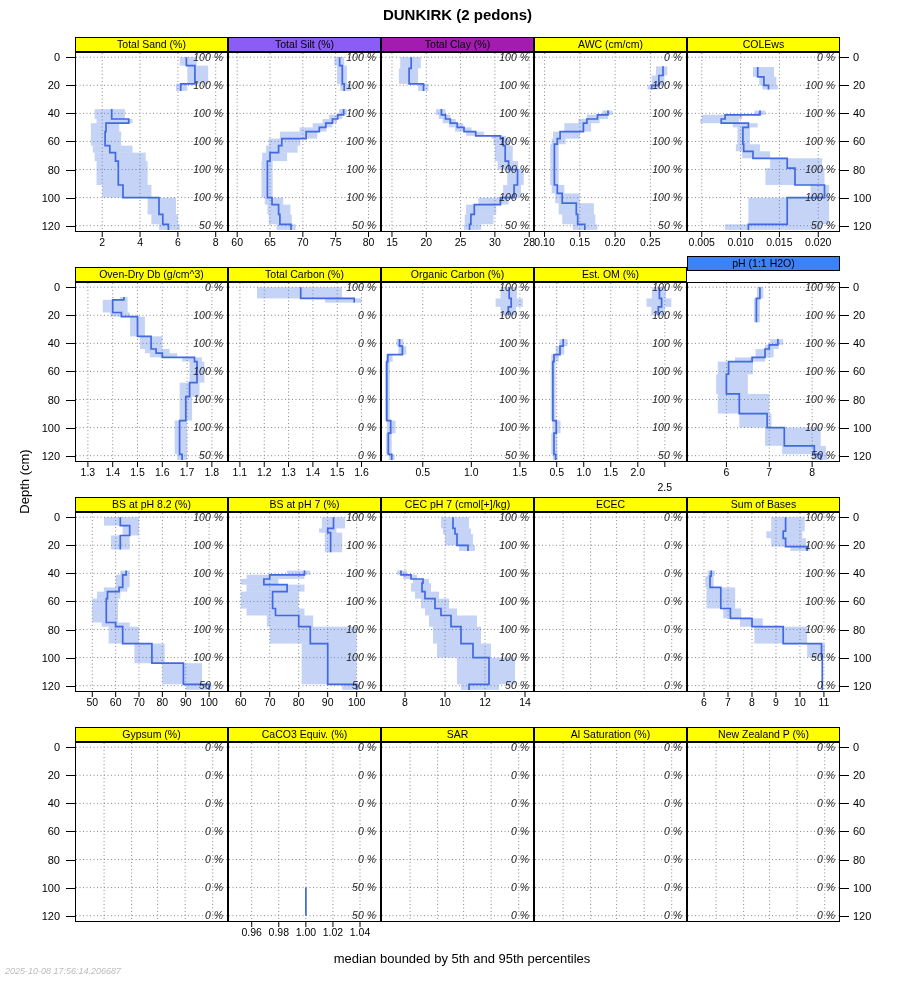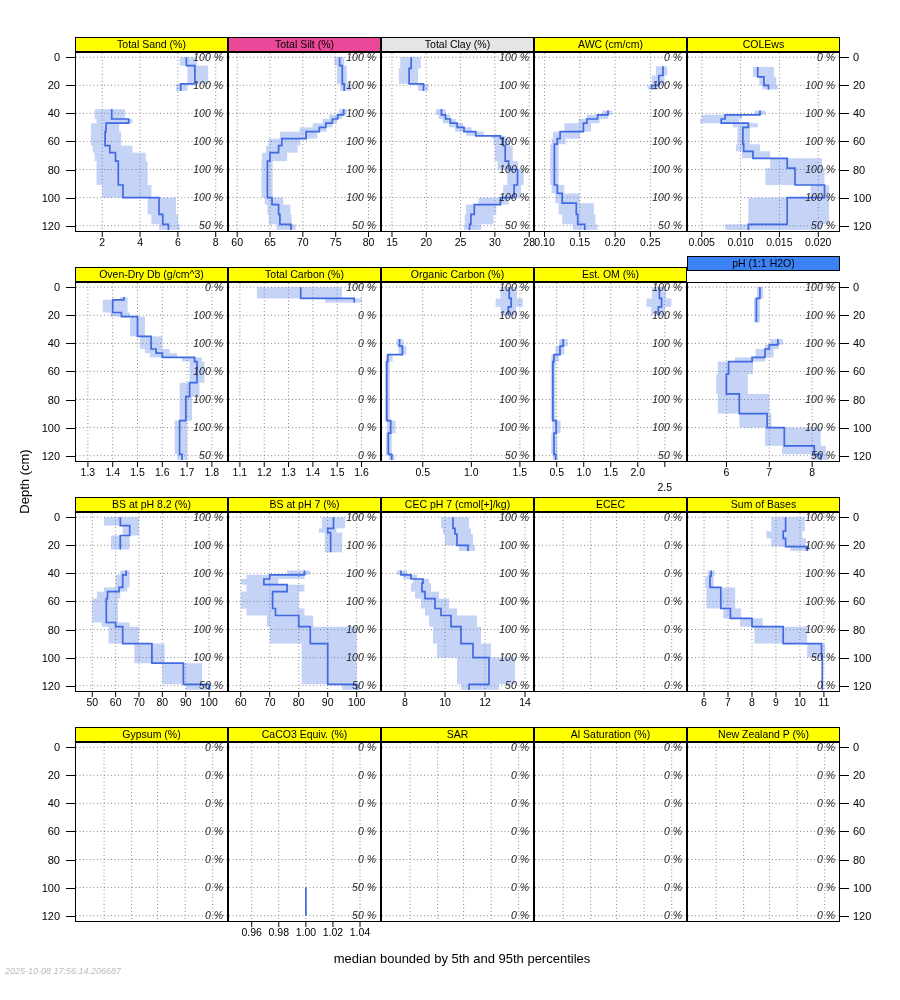--- a/index.html
+++ b/index.html
@@ -18,20 +18,21 @@
   .dlab{position:absolute;width:44px;font-size:11px;height:12px;line-height:12px;}
   .dlab.left{text-align:right;}
   .dlab.right{text-align:left;}
   .tick{position:absolute;height:1px;width:9px;background:#000;}
   .pct{font-size:10.5px;font-style:italic;fill:#222;}
 </style>
 </head>
 <body>
 
 <div id="fig">
+  <div class="title">DUNKIRK (2 pedons)</div>
   <div class="ylab">Depth (cm)</div>
   <div id="panel-grid">
       <div class="strip" style="left: 75px; top: 37px; background: rgb(255, 255, 0); border-color: rgb(0, 0, 0);">Total Sand (%)</div>
       <svg class="panelsvg" width="153" height="190" style="left: 75px; top: 52px;">
         <rect x="0.5" y="0.5" width="152" height="179" fill="#ffffff" stroke="#000000" stroke-width="1"></rect>
         <line x1="1" x2="152" y1="5.2" y2="5.2" stroke="#8a8a8a" stroke-width="1" stroke-dasharray="1 2.5"></line>
         <line x1="1" x2="152" y1="33.28" y2="33.28" stroke="#8a8a8a" stroke-width="1" stroke-dasharray="1 2.5"></line>
         <line x1="1" x2="152" y1="61.36" y2="61.36" stroke="#8a8a8a" stroke-width="1" stroke-dasharray="1 2.5"></line>
         <line x1="1" x2="152" y1="89.44" y2="89.44" stroke="#8a8a8a" stroke-width="1" stroke-dasharray="1 2.5"></line>
         <line x1="1" x2="152" y1="117.52" y2="117.52" stroke="#8a8a8a" stroke-width="1" stroke-dasharray="1 2.5"></line>
@@ -66,21 +67,21 @@
         <text x="148" y="177.17999999999998" text-anchor="end" class="pct">50 %</text>
         <line x1="27.2336217552534" x2="27.2336217552534" y1="180" y2="185" stroke="#000000" stroke-width="1"></line>
         <line x1="65.05809641532757" x2="65.05809641532757" y1="180" y2="185" stroke="#000000" stroke-width="1"></line>
         <line x1="102.88257107540171" x2="102.88257107540171" y1="180" y2="185" stroke="#000000" stroke-width="1"></line>
         <line x1="140.7070457354759" x2="140.7070457354759" y1="180" y2="185" stroke="#000000" stroke-width="1"></line>
       </svg>
       <div class="xlab" style="left: 84.2336px; top: 236px;">2</div>
       <div class="xlab" style="left: 122.058px; top: 236px;">4</div>
       <div class="xlab" style="left: 159.883px; top: 236px;">6</div>
       <div class="xlab" style="left: 197.707px; top: 236px;">8</div>
-      <div class="strip" style="left: 228px; top: 37px; background: #ec4899; border-color: rgb(0, 0, 0);">Total Silt (%)</div>
+      <div class="strip" style="left: 228px; top: 37px; background: #8b5cf6; border-color: rgb(0, 0, 0);">Total Silt (%)</div>
       <svg class="panelsvg" width="153" height="190" style="left: 228px; top: 52px;">
         <rect x="0.5" y="0.5" width="152" height="179" fill="#ffffff" stroke="#000000" stroke-width="1"></rect>
         <line x1="1" x2="152" y1="5.2" y2="5.2" stroke="#8a8a8a" stroke-width="1" stroke-dasharray="1 2.5"></line>
         <line x1="1" x2="152" y1="33.28" y2="33.28" stroke="#8a8a8a" stroke-width="1" stroke-dasharray="1 2.5"></line>
         <line x1="1" x2="152" y1="61.36" y2="61.36" stroke="#8a8a8a" stroke-width="1" stroke-dasharray="1 2.5"></line>
         <line x1="1" x2="152" y1="89.44" y2="89.44" stroke="#8a8a8a" stroke-width="1" stroke-dasharray="1 2.5"></line>
         <line x1="1" x2="152" y1="117.52" y2="117.52" stroke="#8a8a8a" stroke-width="1" stroke-dasharray="1 2.5"></line>
         <line x1="1" x2="152" y1="145.59999999999997" y2="145.59999999999997" stroke="#8a8a8a" stroke-width="1" stroke-dasharray="1 2.5"></line>
         <line x1="1" x2="152" y1="173.67999999999998" y2="173.67999999999998" stroke="#8a8a8a" stroke-width="1" stroke-dasharray="1 2.5"></line>
         <line x1="9.19313304721029" x2="9.19313304721029" y1="1" y2="179" stroke="#8a8a8a" stroke-width="1" stroke-dasharray="1 2.5"></line>
@@ -118,21 +119,21 @@
         <line x1="42.025751072961356" x2="42.025751072961356" y1="180" y2="185" stroke="#000000" stroke-width="1"></line>
         <line x1="74.85836909871242" x2="74.85836909871242" y1="180" y2="185" stroke="#000000" stroke-width="1"></line>
         <line x1="107.69098712446349" x2="107.69098712446349" y1="180" y2="185" stroke="#000000" stroke-width="1"></line>
         <line x1="140.52360515021456" x2="140.52360515021456" y1="180" y2="185" stroke="#000000" stroke-width="1"></line>
       </svg>
       <div class="xlab" style="left: 219.193px; top: 236px;">60</div>
       <div class="xlab" style="left: 252.026px; top: 236px;">65</div>
       <div class="xlab" style="left: 284.858px; top: 236px;">70</div>
       <div class="xlab" style="left: 317.691px; top: 236px;">75</div>
       <div class="xlab" style="left: 350.524px; top: 236px;">80</div>
-      <div class="strip" style="left: 381px; top: 37px; background: #e5e5e5; border-color: rgb(0, 0, 0);">Total Clay (%)</div>
+      <div class="strip" style="left: 381px; top: 37px; background: #a21caf; border-color: rgb(0, 0, 0);">Total Clay (%)</div>
       <svg class="panelsvg" width="153" height="190" style="left: 381px; top: 52px;">
         <rect x="0.5" y="0.5" width="152" height="179" fill="#ffffff" stroke="#000000" stroke-width="1"></rect>
         <line x1="1" x2="152" y1="5.2" y2="5.2" stroke="#8a8a8a" stroke-width="1" stroke-dasharray="1 2.5"></line>
         <line x1="1" x2="152" y1="33.28" y2="33.28" stroke="#8a8a8a" stroke-width="1" stroke-dasharray="1 2.5"></line>
         <line x1="1" x2="152" y1="61.36" y2="61.36" stroke="#8a8a8a" stroke-width="1" stroke-dasharray="1 2.5"></line>
         <line x1="1" x2="152" y1="89.44" y2="89.44" stroke="#8a8a8a" stroke-width="1" stroke-dasharray="1 2.5"></line>
         <line x1="1" x2="152" y1="117.52" y2="117.52" stroke="#8a8a8a" stroke-width="1" stroke-dasharray="1 2.5"></line>
         <line x1="1" x2="152" y1="145.59999999999997" y2="145.59999999999997" stroke="#8a8a8a" stroke-width="1" stroke-dasharray="1 2.5"></line>
         <line x1="1" x2="152" y1="173.67999999999998" y2="173.67999999999998" stroke="#8a8a8a" stroke-width="1" stroke-dasharray="1 2.5"></line>
         <line x1="10.977578475336319" x2="10.977578475336319" y1="1" y2="179" stroke="#8a8a8a" stroke-width="1" stroke-dasharray="1 2.5"></line>

